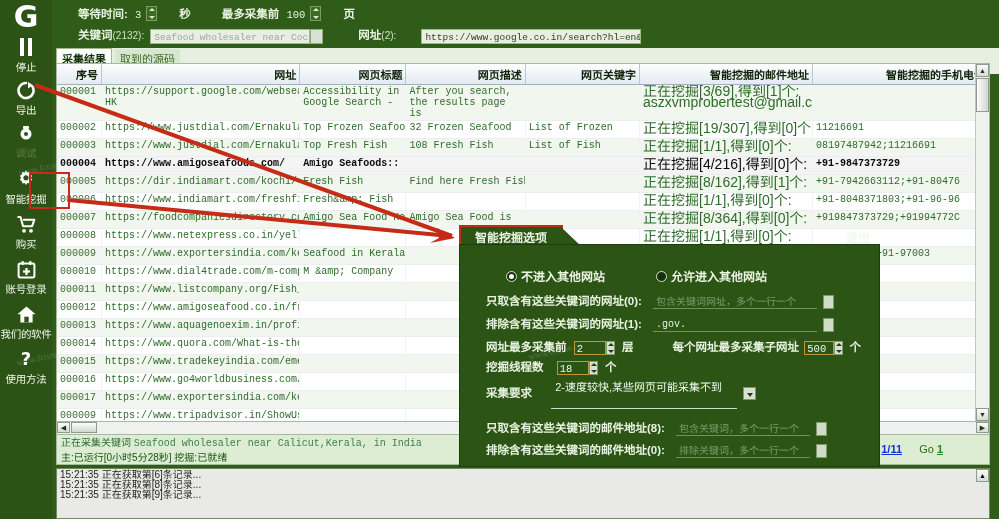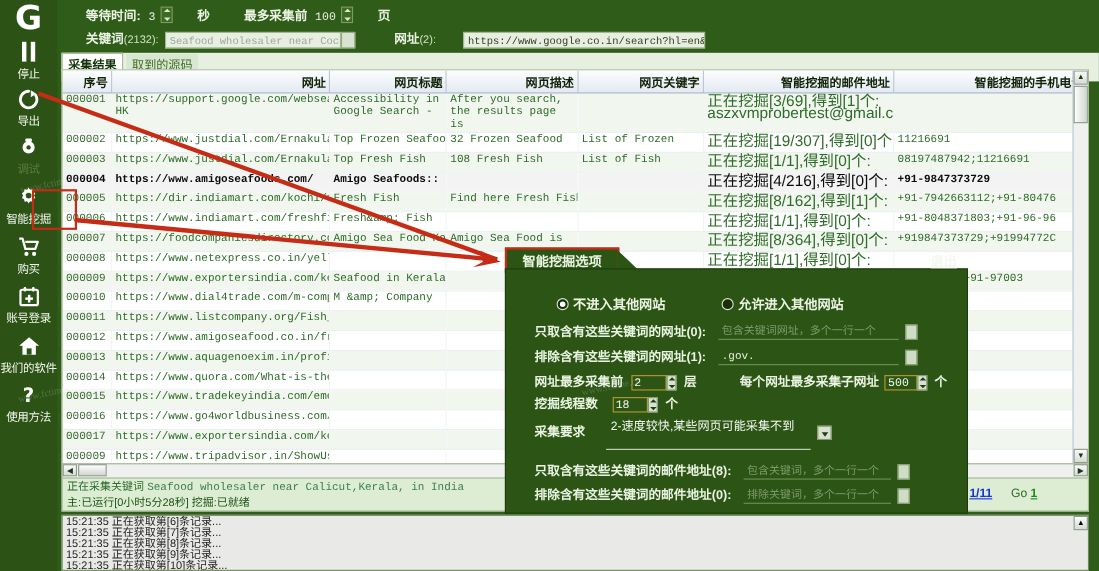--- a/index.html
+++ b/index.html
@@ -484,24 +484,22 @@
     <div id="pager">
       <span class="pg">1/11</span>
       <span class="go">Go</span>
       <span class="gv">1</span>
     </div>
   </div>
 
   <div id="log">
     <div id="logbody" style="padding-top:1px;">
         <div class="log-line">15:21:35 正在获取第[6]条记录...</div>
-        <div class="log-line">15:21:35 正在获取第[7]条记录...</div>
         <div class="log-line">15:21:35 正在获取第[8]条记录...</div>
         <div class="log-line">15:21:35 正在获取第[9]条记录...</div>
-        <div class="log-line">15:21:35 正在获取第[10]条记录...</div>
       </div>
     <div class="rsb">▲</div>
   </div>
 
   <div id="dlgtab">
     <span>智能挖掘选项</span>
   </div>
   <div id="dlgnotch"></div>
 
   <div id="dlg">

